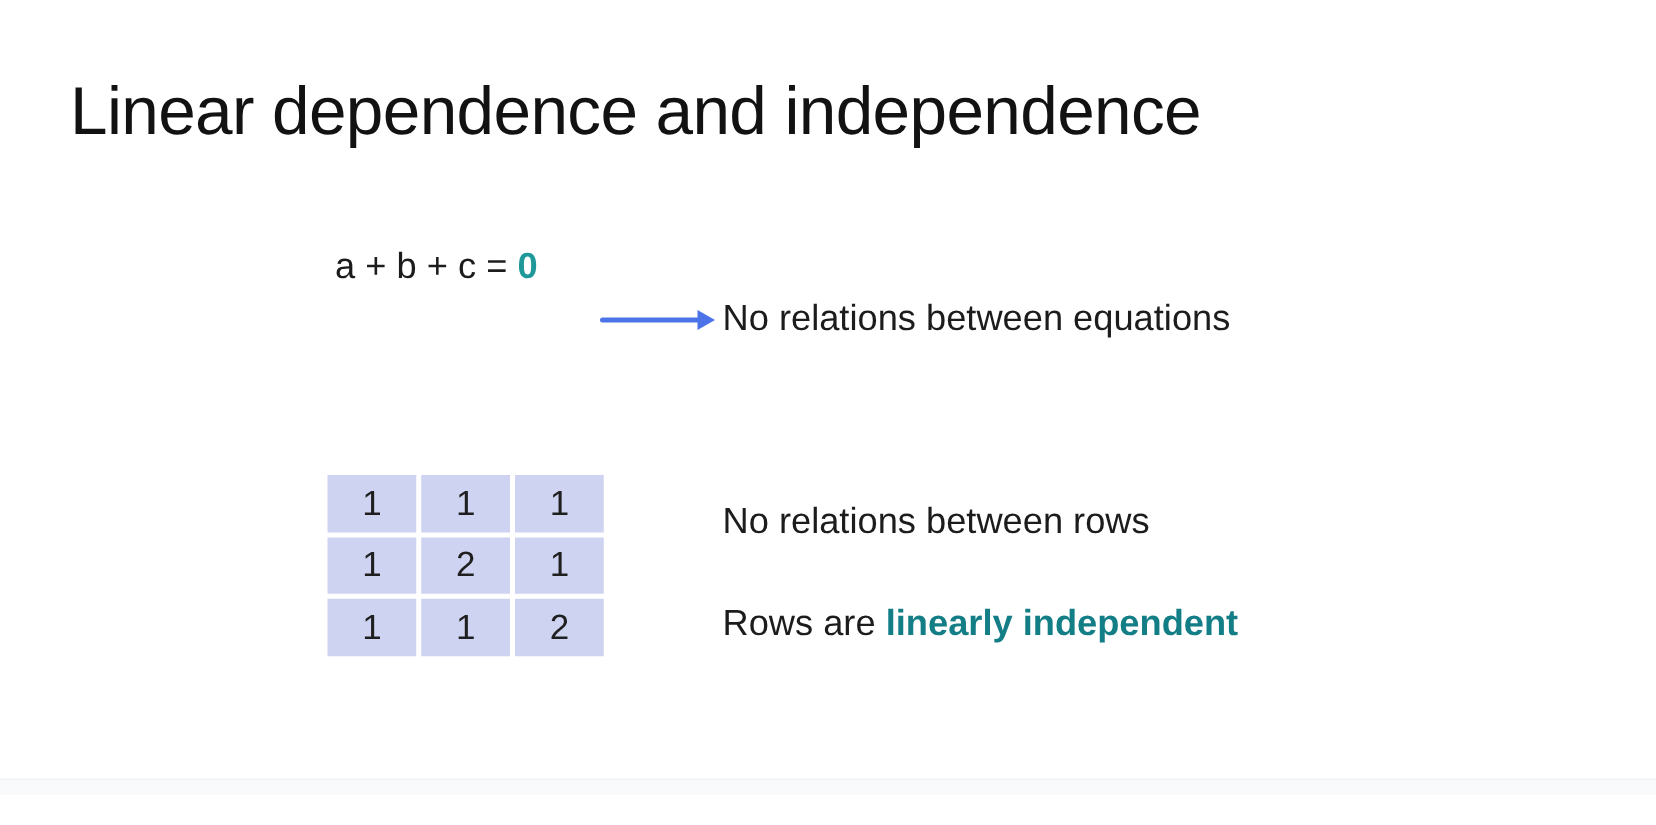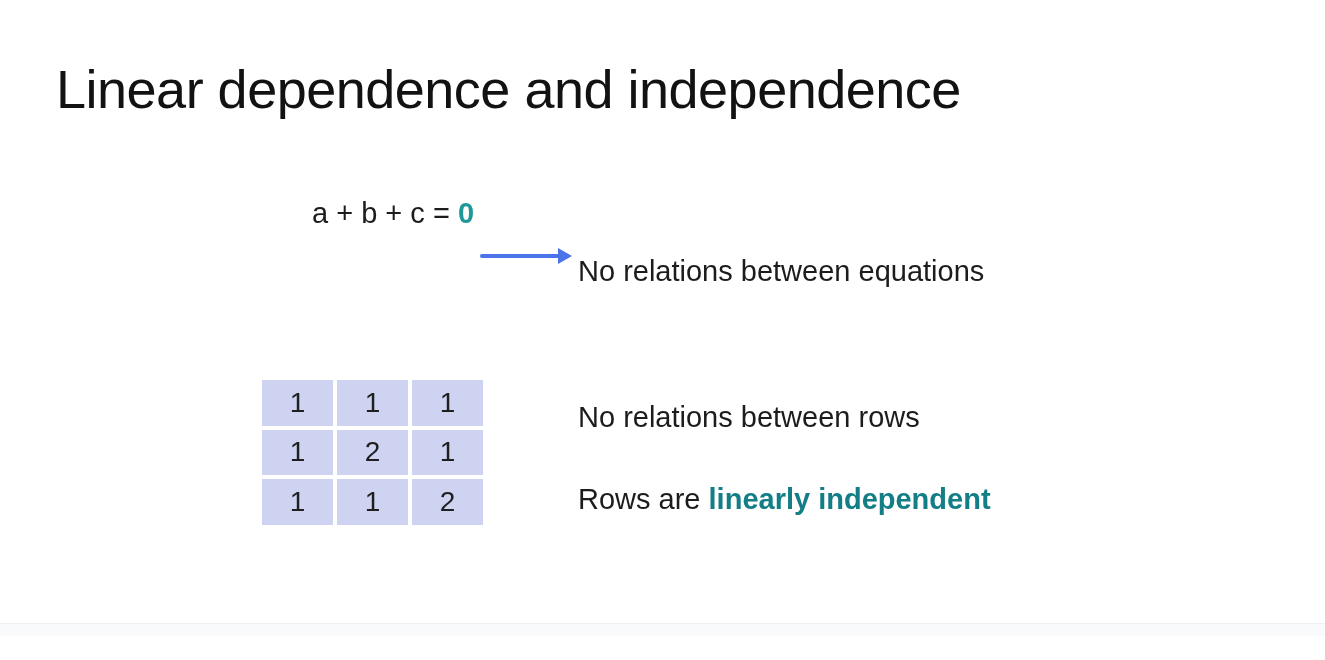--- a/index.html
+++ b/index.html
@@ -31,21 +31,20 @@
   }
 
   
   .equations {
     position: absolute;
     left: 268px;
     top: 192px;
     font-size: 29px;
     line-height: 43px;
     color: #1c1c1c;
-    margin-left: 44px;
   }
   .equation-line { white-space: pre; }
   .equation-zero {
     color: #1e9898;
     font-weight: 700;
   }
 
   
   .relation-arrow {
     position: absolute;
@@ -71,21 +70,21 @@
     margin-left: -2px;
   }
 
   
   .annotation {
     position: absolute;
     font-size: 29px;
     color: #1c1c1c;
     white-space: pre;
   }
-  .annotation-equations { left: 578px; top: 239px; margin-top: 16px; }
+  .annotation-equations { left: 578px; top: 239px; }
   .annotation-rows      { left: 578px; top: 401px; }
   .annotation-independent { left: 578px; top: 483px; }
   .independence-highlight {
     color: #147e87;
     font-weight: 700;
   }
 
   
   .matrix {
     position: absolute;

